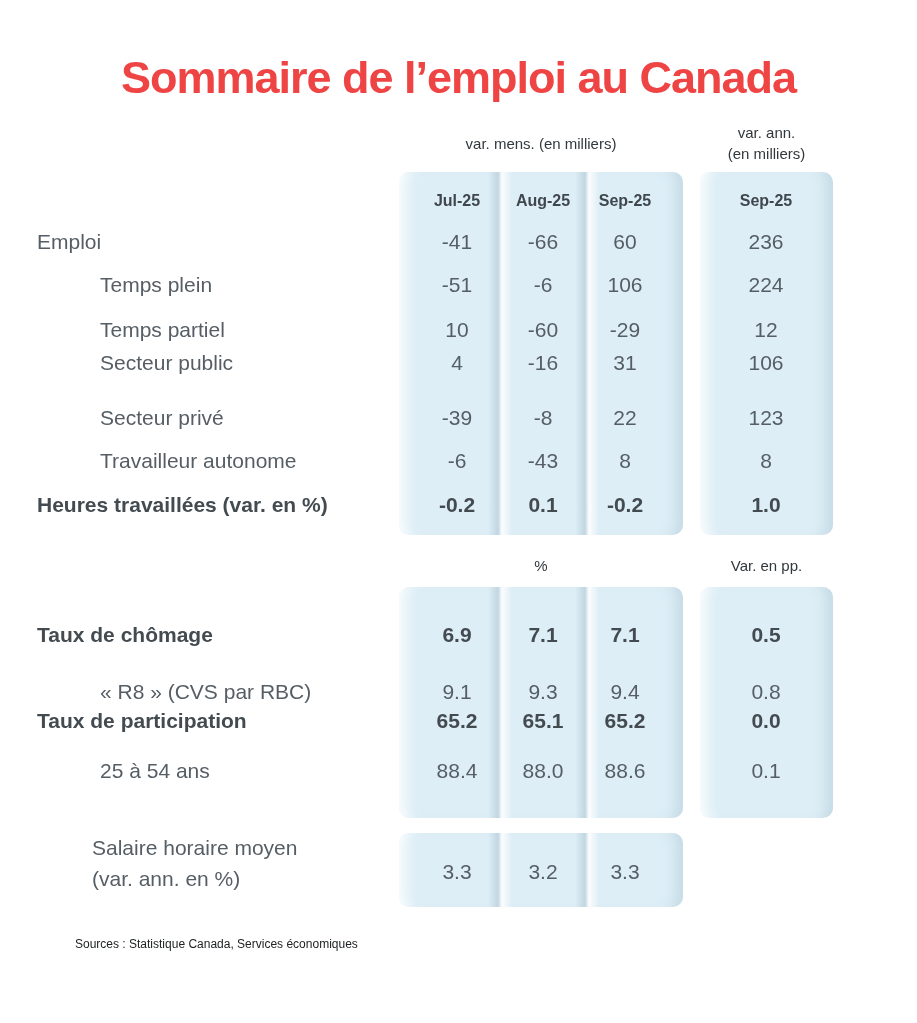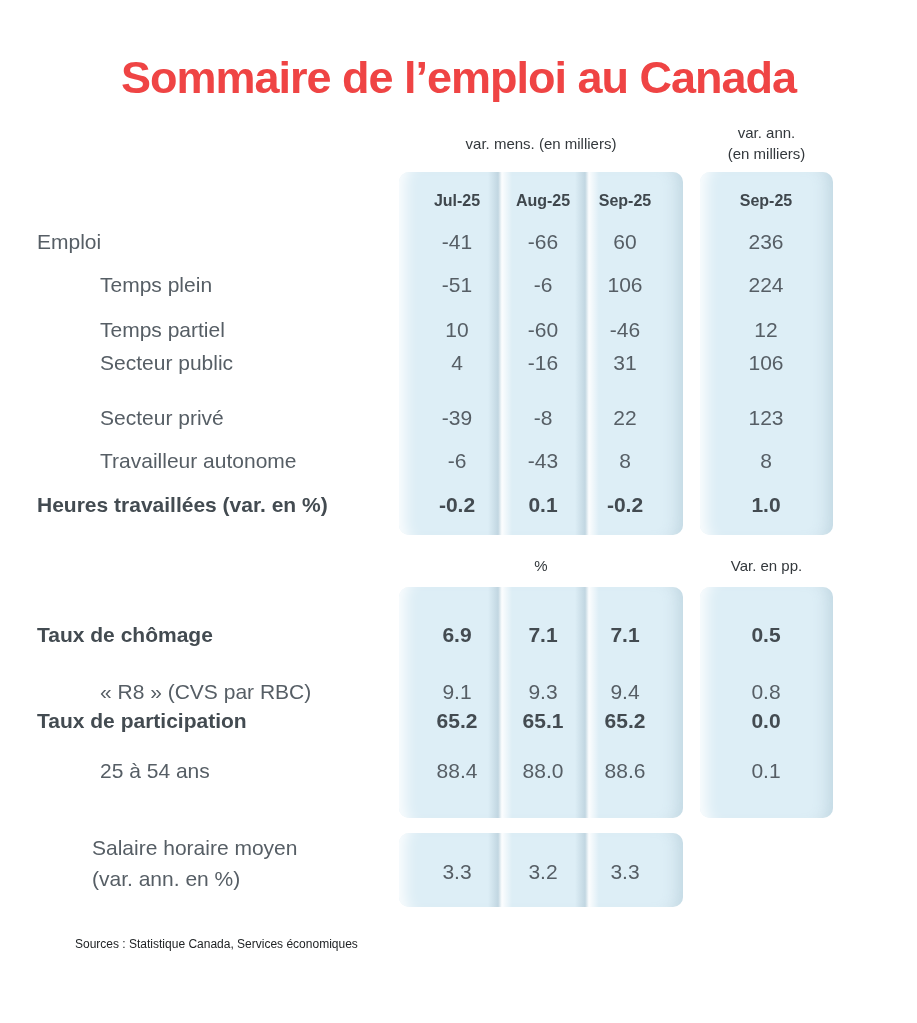--- a/index.html
+++ b/index.html
@@ -80,21 +80,21 @@
     <span class="lbl ind1">Temps plein</span>
     <span class="v c1">-51</span>
     <span class="v c2">-6</span>
     <span class="v c3">106</span>
     <span class="v c4">224</span>
   </div>
   <div class="row" style="top:314px;">
     <span class="lbl ind1">Temps partiel</span>
     <span class="v c1">10</span>
     <span class="v c2">-60</span>
-    <span class="v c3">-46</span>
+    <span class="v c3">-29</span>
     <span class="v c4">12</span>
   </div>
   <div class="row" style="top:347px;padding-left:13px;">
     <span class="lbl ind1">Secteur public</span>
     <span class="v c1">4</span>
     <span class="v c2">-16</span>
     <span class="v c3">31</span>
     <span class="v c4">106</span>
   </div>
   <div class="row" style="top:402px;">

